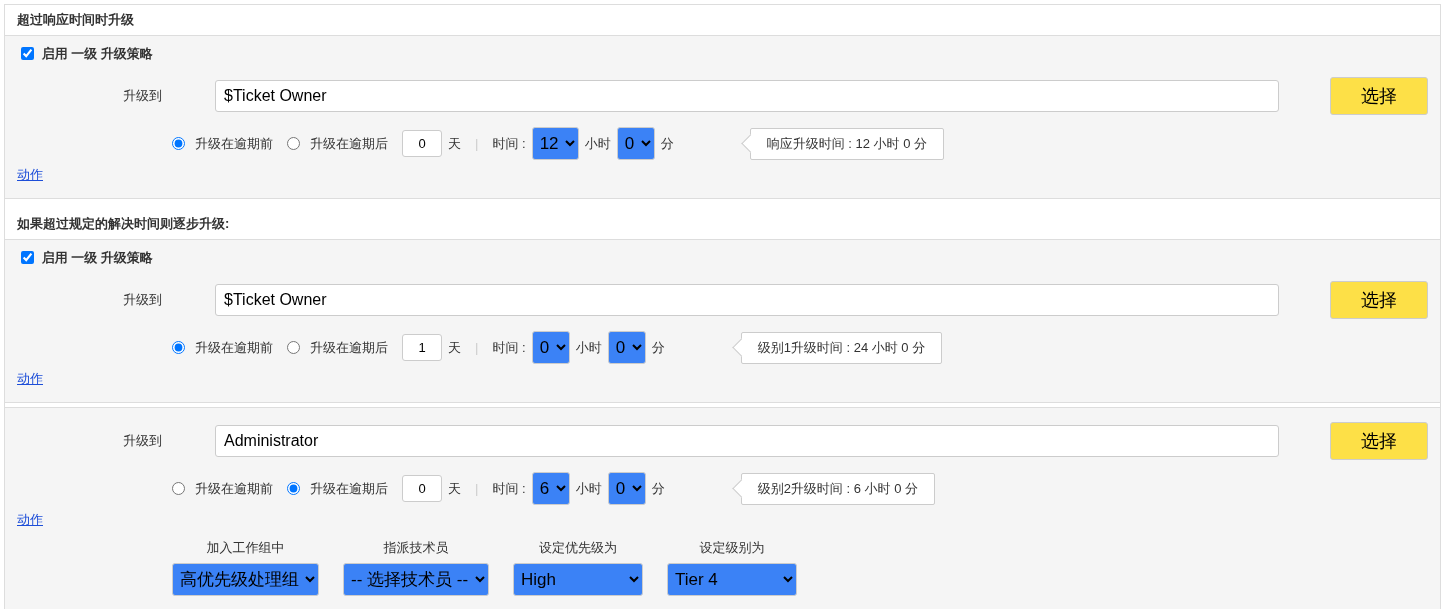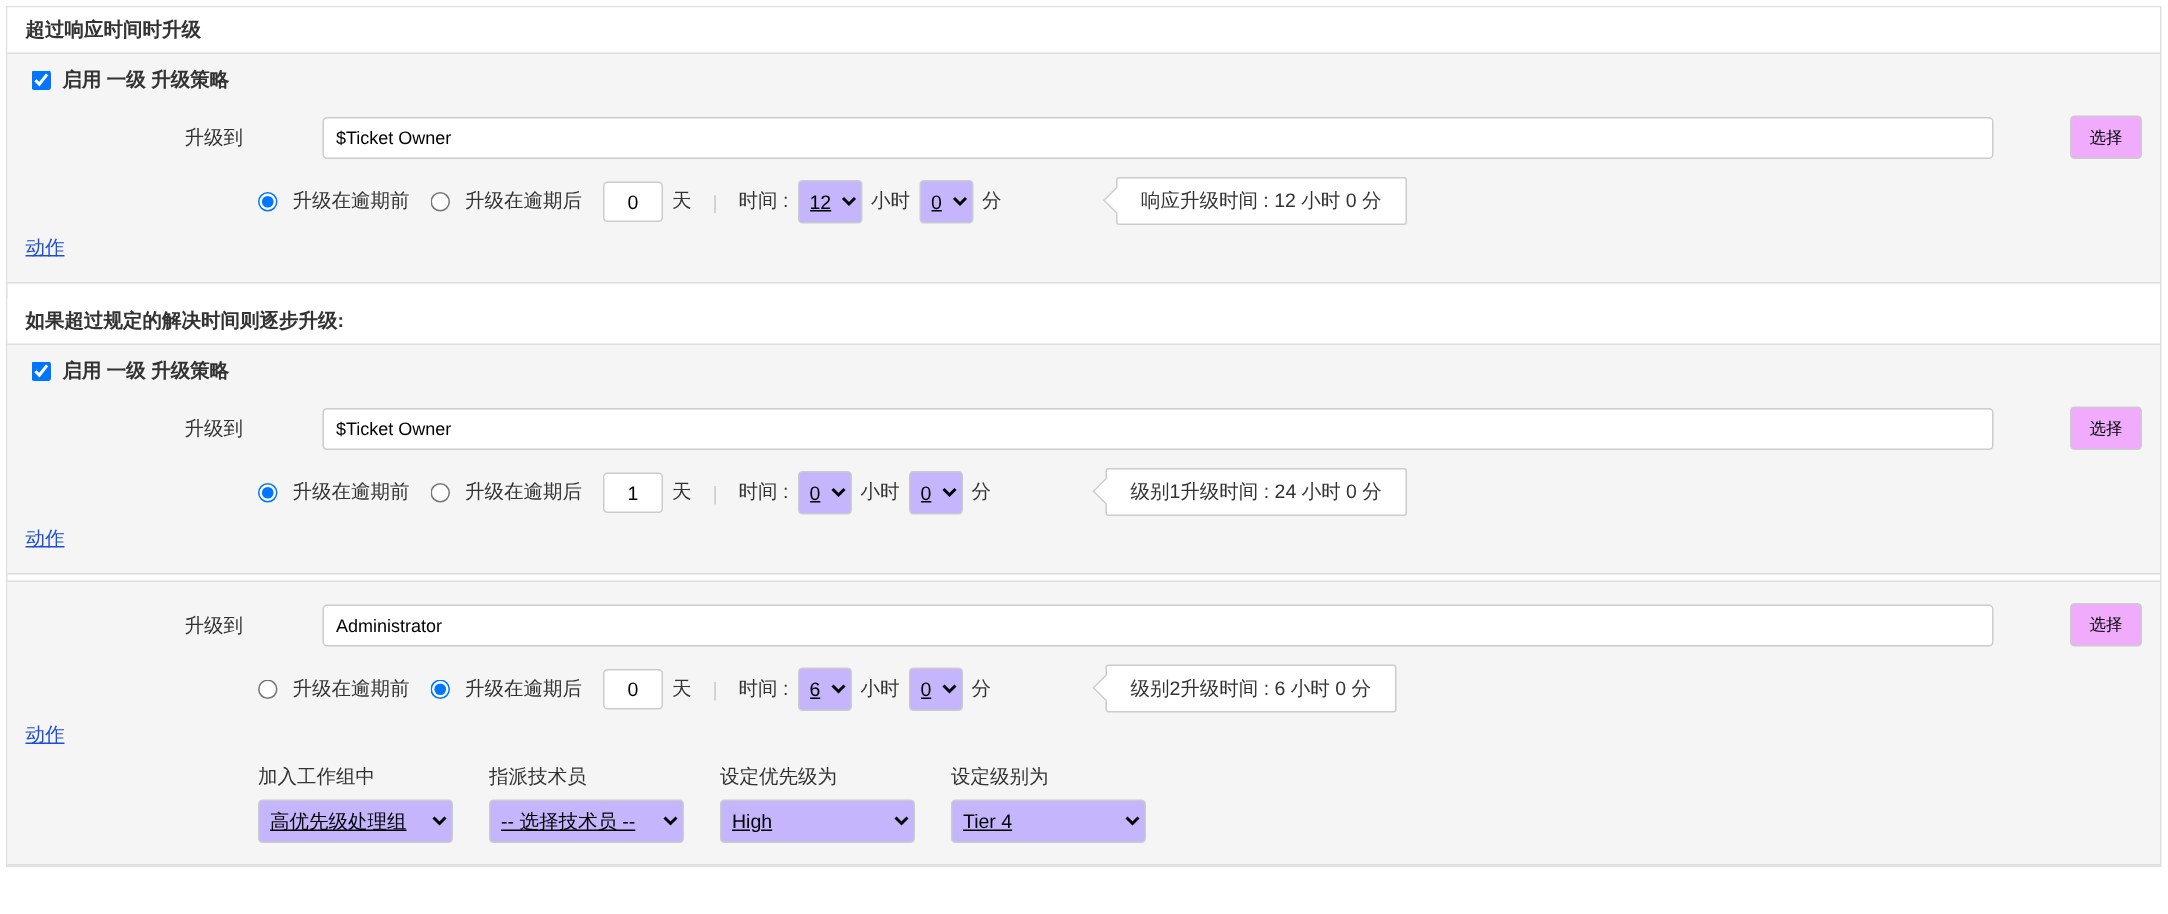--- a/index.html
+++ b/index.html
@@ -48,29 +48,29 @@
       width: 155px;
       text-align: right;
       padding-right: 10px;
       flex-shrink: 0;
     }
     .text-input {
       flex: 1;
       padding: 6px 8px;
       border: 1px solid #ccc;
       border-radius: 3px;
-      font-size: 12px;
+      font-size: 16px;
       min-width: 0;
     }
     .btn {
-      padding: 6px 12px;
-      border: 1px solid #ccc;
-      border-radius: 3px;
-      background: #f0abfc;
-      font-size: 11px;
+      padding: 6px 30px;
+      border: 1px solid #ccc;
+      border-radius: 3px;
+      background: #fde047;
+      font-size: 18px;
       cursor: pointer;
       margin-left: 8px;
       flex-shrink: 0;
     }
     .timing-row {
       display: flex;
       align-items: center;
       padding: 6px 0;
     }
     .timing-items {
@@ -92,23 +92,22 @@
       font-size: 13px;
     }
     .sep {
       color: #ccc;
       margin: 0 8px;
     }
     .sel {
       padding: 5px 3px;
       border: 1px solid #ccc;
       border-radius: 3px;
-      font-size: 13px;
-      background: #c4b5fd;
-      text-decoration: underline;
+      font-size: 17px;
+      background: #3b82f6;
     }
     .time-badge {
       margin-left: 70px;
       padding: 6px 16px;
       border: 1px solid #ccc;
       border-radius: 2px;
       background: #fff;
       position: relative;
       white-space: nowrap;
     }
@@ -132,20 +131,21 @@
     }
     .actions-row {
       display: flex;
       gap: 24px;
       padding-top: 10px;
       margin-left: 155px;
     }
     .action-col {
       display: flex;
       flex-direction: column;
+      align-items: center;
     }
     .action-col-label { margin-bottom: 6px; }
     .action-col .sel {
       min-width: 130px;
     }
     .section2 { margin-top: 10px; }
   </style>
 </head>
 <body>
 

